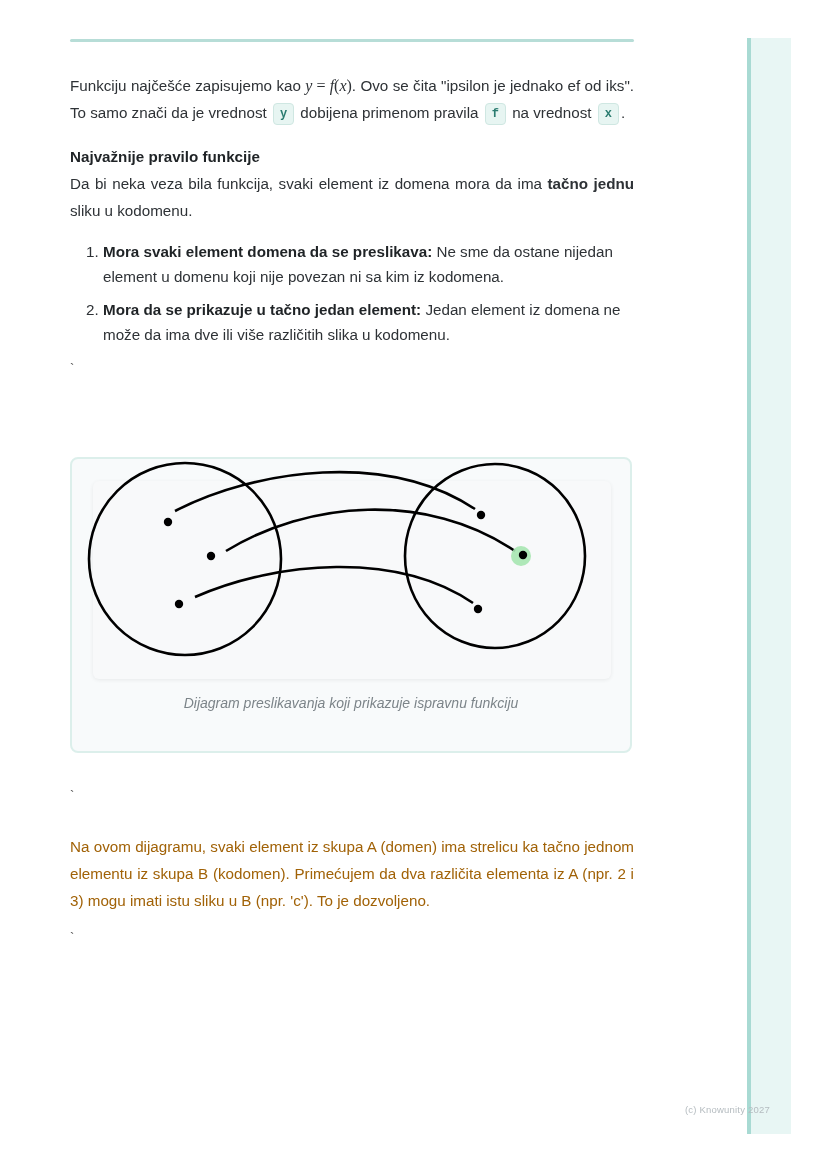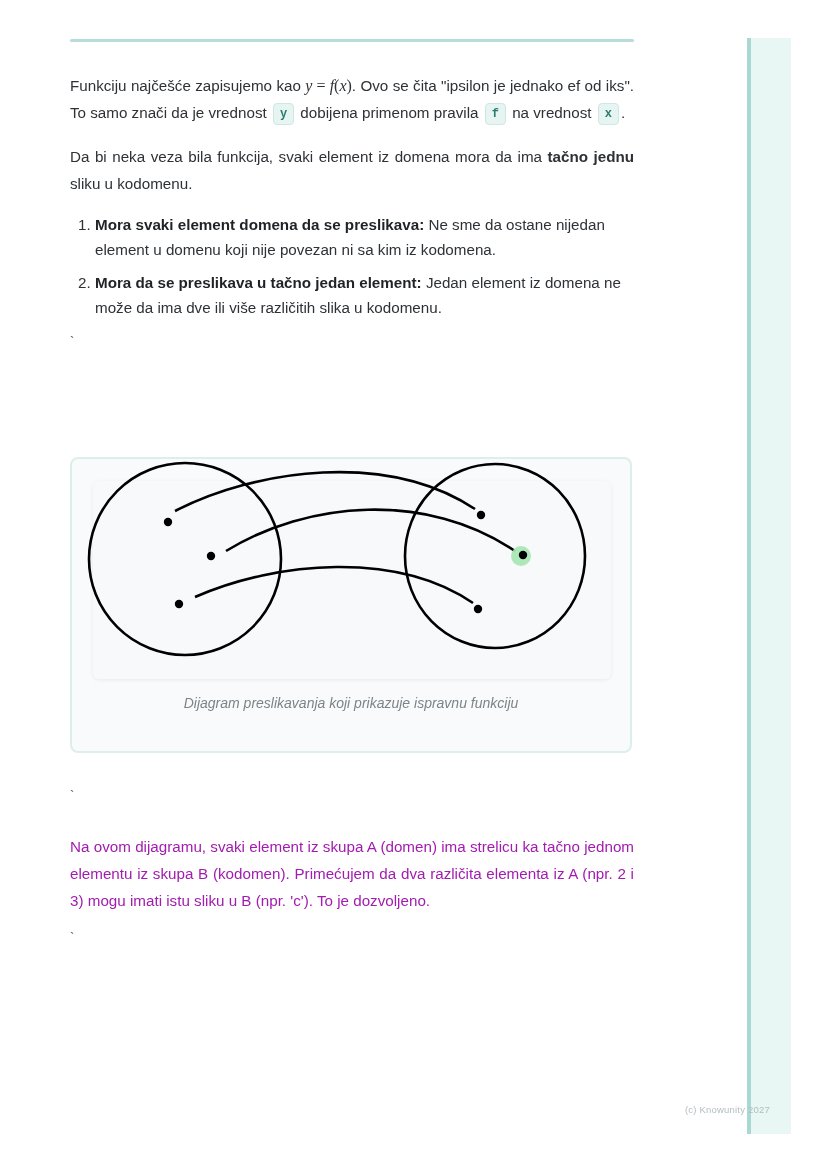--- a/index.html
+++ b/index.html
@@ -22,23 +22,23 @@
     .math .up { font-style: normal; }
     .code {
       display: inline-block; font-family: "Liberation Mono", "DejaVu Sans Mono", monospace;
       font-weight: bold; font-size: 12px; line-height: 18px; color: #2b7c70;
       background: #e7f5f2; border: 1px solid #cfe7e2; border-radius: 4px;
       padding: 1px 6px; margin: 0 2px; vertical-align: 1px;
     }
     h3 {
       margin: 17px 0 0 0; font-size: 15.2px; line-height: 27px; font-weight: bold; color: #1f2326;
     }
-    .p2 { margin-top: 17px; }
+    .p2 { }
     ol { margin: 15px 0 0 0; padding-left: 25px; }
-    ol li { margin: 0 0 8px 0; line-height: 25px; padding-left: 0; }
+    ol li { margin: 0 0 8px 8px; line-height: 25px; padding-left: 0; }
     ol li b { color: #1f2326; }
     .tick { height: 27px; font-size: 13px; color: #555; line-height: 20px; }
     .tick1 { margin-top: 12px; }
 
     .figure {
       position: absolute; left: 70px; top: 457px; width: 562px; height: 296px;
       border: 2px solid #dcefeb; border-radius: 8px; background: #f8fafb;
       box-sizing: border-box;
     }
     .diagram-card {
@@ -46,21 +46,21 @@
       background: #f8f9fa; border-radius: 6px;
       box-shadow: 0 1px 4px rgba(0,0,0,0.07);
       overflow: visible;
     }
     .diagram-card svg { position: absolute; left: -23px; top: -24px; overflow: visible; }
     .caption {
       position: absolute; left: 0; right: 0; top: 236px; text-align: center;
       font-style: italic; font-size: 14px; color: #7c8489;
     }
     .tick2 { position: absolute; left: 70px; top: 786px; }
-    .p3 { position: absolute; left: 70px; top: 833px; width: 564px; font-size: 15.2px; line-height: 27px; color: #a21caf; text-align: justify; }
+    .p3 { position: absolute; left: 70px; top: 833px; width: 564px; font-size: 15.2px; line-height: 27px; color: #a16207; text-align: justify; }
     .tick3 { position: absolute; left: 70px; top: 928px; }
 
     .side-panel {
       position: absolute; left: 747px; top: 38px; width: 44px; height: 1096px;
       background: #e8f6f4;
     }
     .side-bar {
       position: absolute; left: 747px; top: 38px; width: 4px; height: 1096px;
       background: #a8dad3;
     }
@@ -70,26 +70,27 @@
     }
   </style>
 </head>
 <body>
 
 <div class="top-rule"></div>
 
 <div class="content">
   <p class="p1"><span>Funkciju najčešće zapisujemo kao </span><span class="math">y <span class="up">=</span> f<span class="up">(</span>x<span class="up">)</span></span><span>. Ovo se čita "ipsilon je jednako ef od iks". To samo znači da je vrednost </span><code class="code">y</code><span> dobijena primenom pravila </span><code class="code">f</code><span> na vrednost </span><code class="code">x</code><span>.</span></p>
 
+  <h3>Najvažnije pravilo funkcije</h3>
 
   <p class="p2"><span>Da bi neka veza bila funkcija, svaki element iz domena mora da ima </span><b>tačno jednu</b><span> sliku u kodomenu.</span></p>
 
   <ol>
     <li><b>Mora svaki element domena da se preslikava:</b><span> Ne sme da ostane nijedan element u domenu koji nije povezan ni sa kim iz kodomena.</span></li>
-    <li><b>Mora da se preslikava u tačno jedan element:</b><span> Jedan element iz domena ne može da ima dve ili više različitih slika u kodomenu.</span></li>
+    <li><b>Mora da se prikazuje u tačno jedan element:</b><span> Jedan element iz domena ne može da ima dve ili više različitih slika u kodomenu.</span></li>
   </ol>
 
   <div class="tick tick1">`</div>
 </div>
 
 <div class="figure">
   <div class="diagram-card">
     <svg width="560" height="240" viewBox="93 476 560 240">
       <g fill="none" stroke="#000" stroke-width="2.6">
         <ellipse cx="208" cy="578" rx="96" ry="96"></ellipse>

